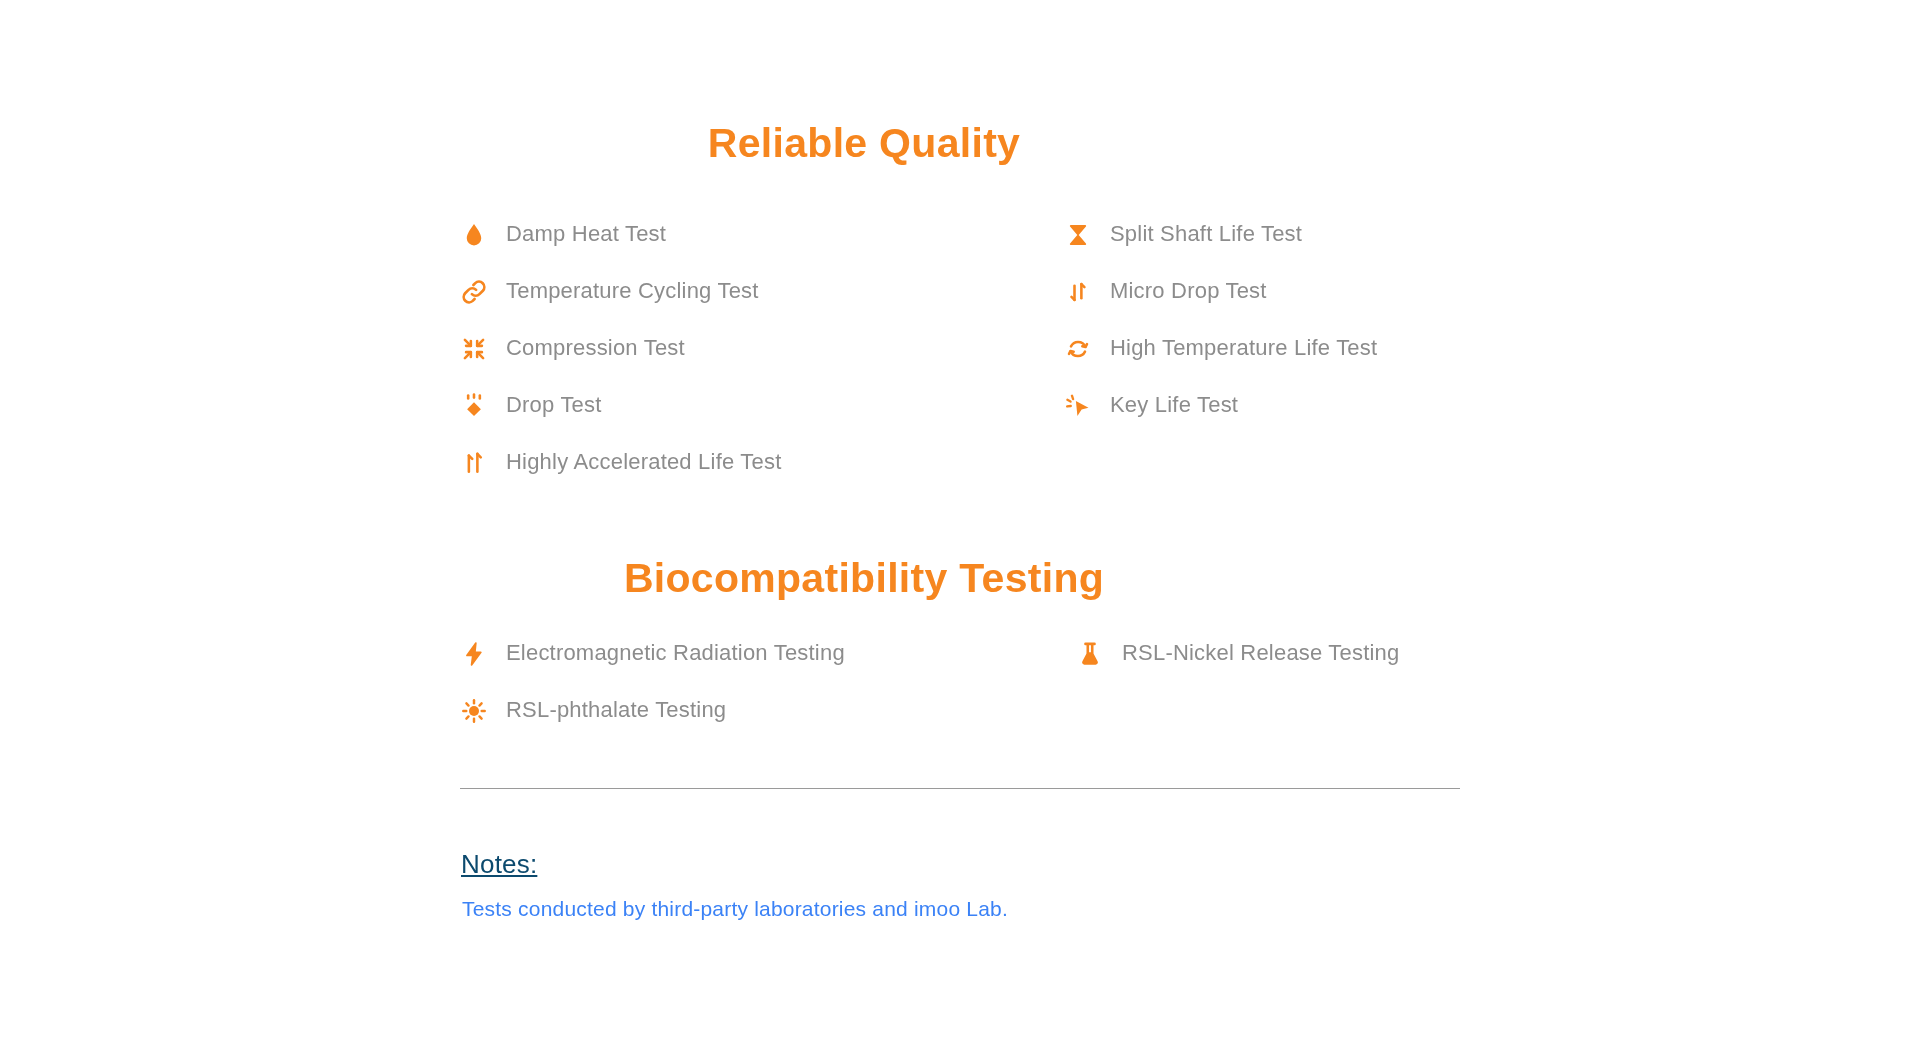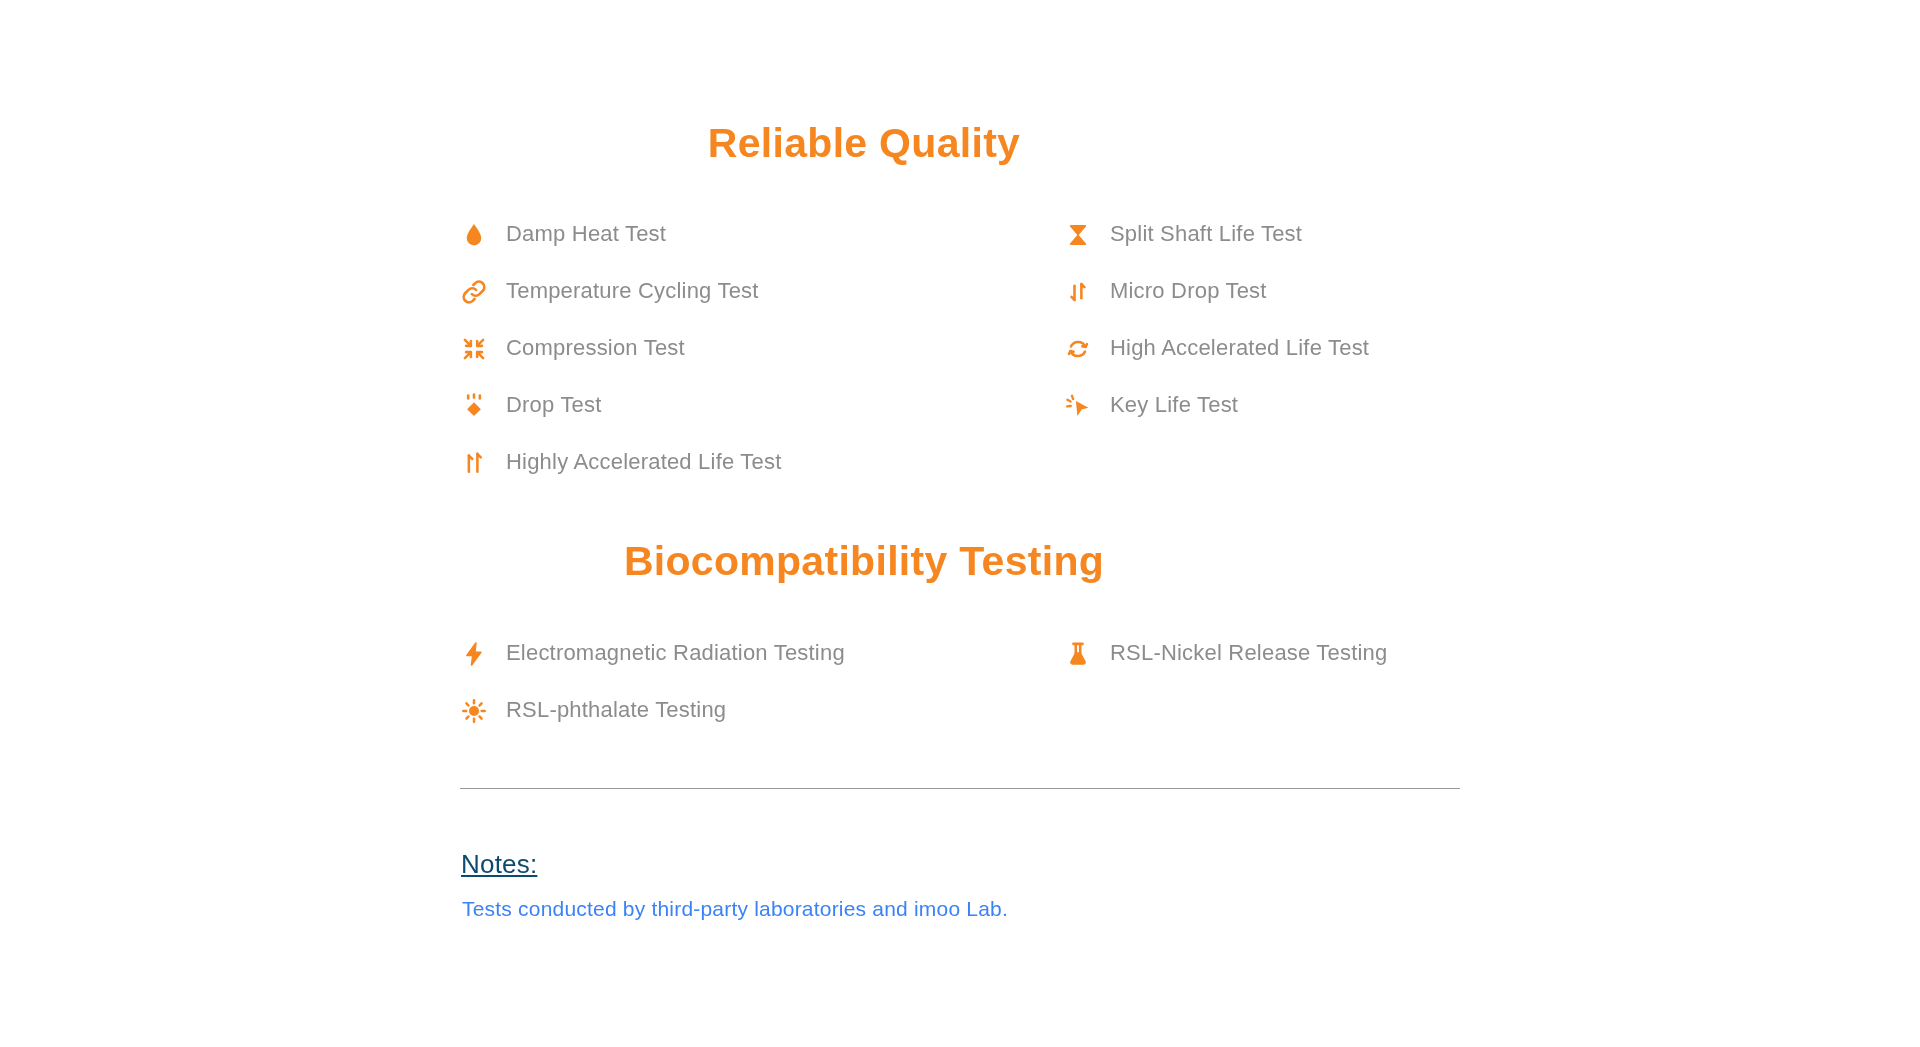--- a/index.html
+++ b/index.html
@@ -5,25 +5,25 @@
   :root { --accent:#F6861F; --label:#8C8C8C; }
   * { box-sizing:border-box; margin:0; padding:0; }
   html,body { width:1920px; height:1047px; background:#ffffff; overflow:hidden; }
   body { position:relative; font-family:"Liberation Sans", sans-serif; }
 
   .section-title {
     position:absolute; left:0; width:1728px; text-align:center;
     font-size:41px; font-weight:bold; color:var(--accent); letter-spacing:.3px;
   }
   #title-reliable { top:120px; }
-  #title-bio { top:538px; }
+  #title-bio { top:555px; }
 
   .columns { position:absolute; left:460px; width:1000px; display:flex; align-items:flex-start; }
   #cols-reliable { top:221px; }
-  #cols-bio { top:640px; }
+  #cols-bio { top:640px;gap:12px; }
   .col { display:flex; flex-direction:column; }
   .col-left { width:604px; }
   .col-right { flex:1; }
 
   .test-row { display:flex; align-items:flex-start; height:38px; margin-bottom:19px; }
   .test-icon { width:28px; height:28px; margin-right:18px; flex:none; color:var(--accent); display:flex; align-items:center; justify-content:center; }
   .test-icon svg { width:28px; height:28px; display:block; }
   .test-label { font-size:22px; color:var(--label); letter-spacing:.2px; white-space:nowrap; }
 
   .divider { position:absolute; top:788px; left:460px; width:1000px; border-top:1px solid #9A9A9A; }
@@ -134,21 +134,21 @@
     <span class="test-icon">
           <svg viewBox="0 0 24 24" xmlns="http://www.w3.org/2000/svg">
             <g fill="none" stroke="currentColor" stroke-linecap="round" stroke-linejoin="round" stroke-width="2.2">
               <path d="M6 9.8 C7.2 7.4 9.4 6 12 6 c2.9 0 5.4 1.7 6.3 4.1"></path>
               <polyline points="19.7,7.9 18.4,10.3 15.7,9.6"></polyline>
               <path d="M18 14.2 C16.8 16.6 14.6 18 12 18 c-2.9 0-5.4-1.7-6.3-4.1"></path>
               <polyline points="4.3,16.1 5.6,13.7 8.3,14.4"></polyline>
             </g>
           </svg>
         </span>
-    <span class="test-label">High Accelerated Life Test</span>
+    <span class="test-label">High Temperature Life Test</span>
   </div>
 
   <div class="test-row">
     <span class="test-icon">
           <svg viewBox="0 0 24 24" xmlns="http://www.w3.org/2000/svg">
             <path d="M10.2 7.8 L21 13.5 L15.1 15.1 L11.5 20.6 Z" fill="currentColor"></path>
             <g fill="none" stroke="currentColor" stroke-linecap="round" stroke-linejoin="round" stroke-width="2">
               <path d="M6.8 3.2 L7.8 6.1"></path>
               <path d="M2.9 6.7 L5.6 8.2"></path>
               <path d="M2.7 12.4 L5.8 12"></path>

